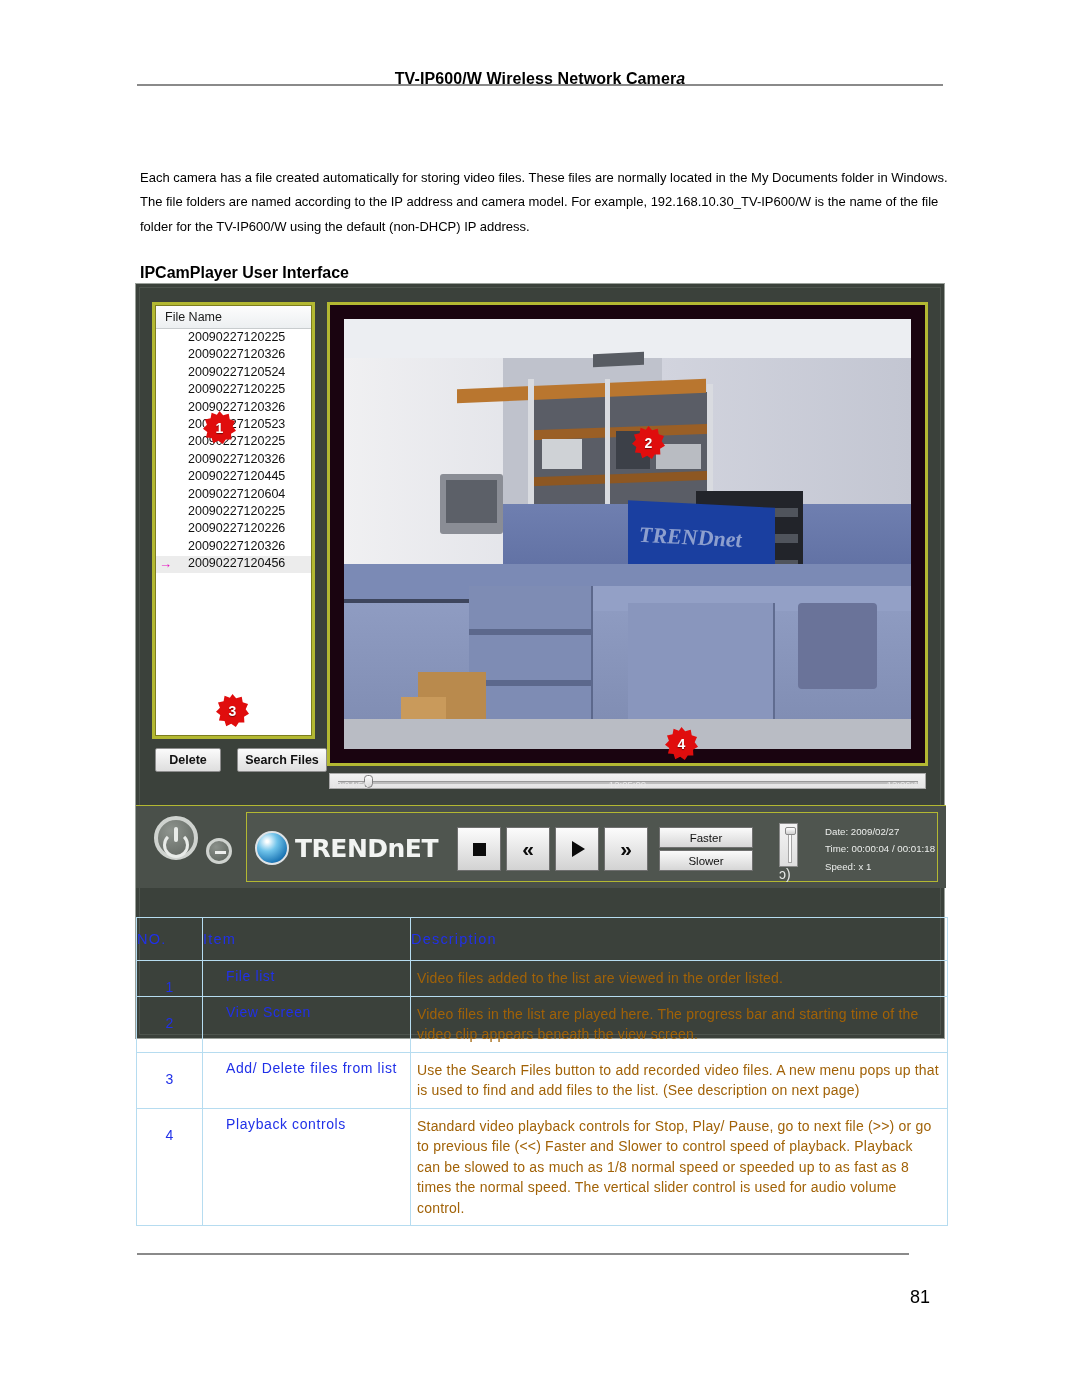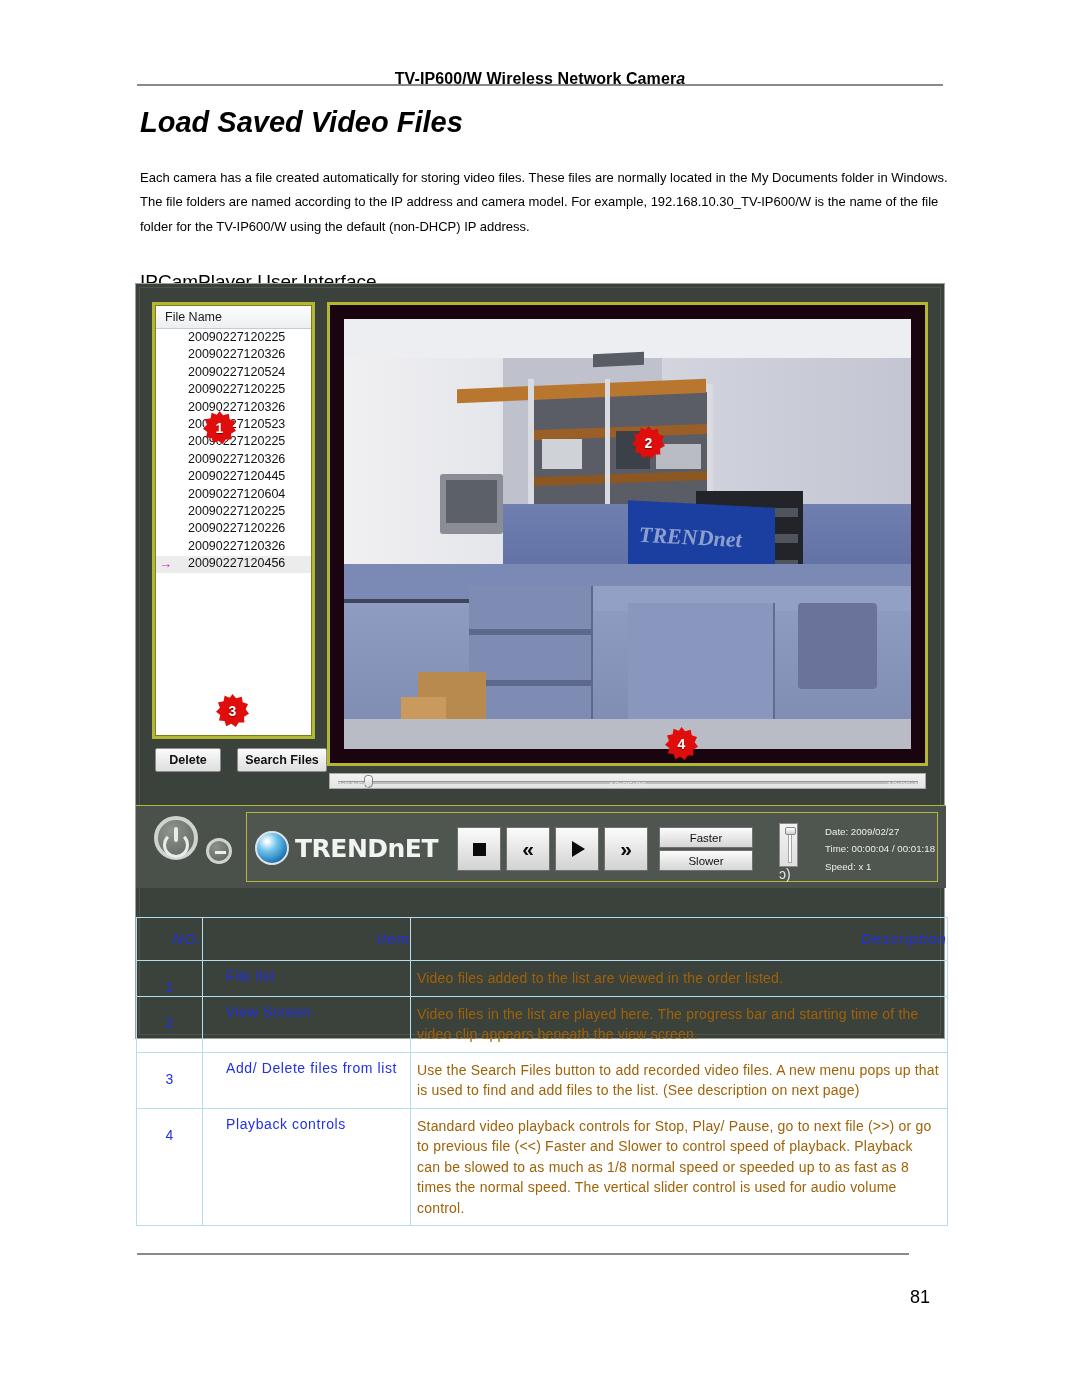--- a/index.html
+++ b/index.html
@@ -30,22 +30,22 @@
     position: absolute; left: 140px; top: 106px;
     font-size: 29px; font-weight: bold; font-style: italic; color: #000;
   }
 
   
   .para {
     position: absolute; left: 140px; top: 166px; width: 812px;
     font-size: 13px; line-height: 24.3px; color: #000;
   }
   .subhead {
-    position: absolute; left: 140px; top: 271px;
-    font-size: 19px; font-weight: normal; color: #000;
+    position: absolute; left: 140px; top: 264px;
+    font-size: 16px; font-weight: bold; color: #000;
   }
 
   
   .app {
     position: absolute; left: 135px; top: 283px; width: 810px; height: 756px;
     background: #3b413b;
     border: 1px solid #9aa09a;
   }
   .app-innerline {
     position: absolute; left: 3px; top: 3px; right: 3px; bottom: 3px;
@@ -273,22 +273,22 @@
   #badge-3 { left: 216px; top: 694px; }
   #badge-4 { left: 665px; top: 727px; }
 
   
   .tbl {
     position: absolute; left: 136px; top: 917px; width: 812px;
     border-collapse: collapse;
   }
   .tbl td, .tbl th { border: 1px solid #b6dcf0; vertical-align: top; }
   .th-cell {
-    text-align: right; color: #2030e8; font-size: 14.5px; letter-spacing: 1.2px;
-    padding: 13px 0 13px 0; font-weight: normal; font-style: italic;
+    text-align: left; color: #2030e8; font-size: 14.5px; letter-spacing: 1.2px;
+    padding: 13px 0 13px 0; font-weight: normal;
   }
   .c-no {
     width: 66px; text-align: center; color: #2030e8; font-size: 14px;
     padding-top: 18px;
   }
   .c-item {
     width: 208px; color: #2030e8; font-size: 14px; letter-spacing: .6px;
     padding: 7px 0 7px 23px;
   }
   .c-desc {
@@ -309,21 +309,20 @@
 </head>
 <body>
 
 <div class="page">
 
   <div class="hdr-title">
     <span>TV-IP600/W Wireless Network Camer</span><span class="ital">a</span>
   </div>
   <div class="hdr-rule"></div>
 
-  <div class="doc-title">Load Saved Video Files</div>
 
   <div class="para">Each camera has a file created automatically for storing video files. These files are normally located in the My Documents folder in Windows. The file folders are named according to the IP address and camera model. For example, 192.168.10.30_TV-IP600/W is the name of the file folder for the TV-IP600/W using the default (non-DHCP) IP address.</div>
   <div class="subhead">IPCamPlayer User Interface</div>
 
   <div class="app">
     <div class="app-innerline"></div>
 
     <div class="leftpanel">
       <div class="leftpanel-inner">
         <div class="filehdr">File Name</div>

